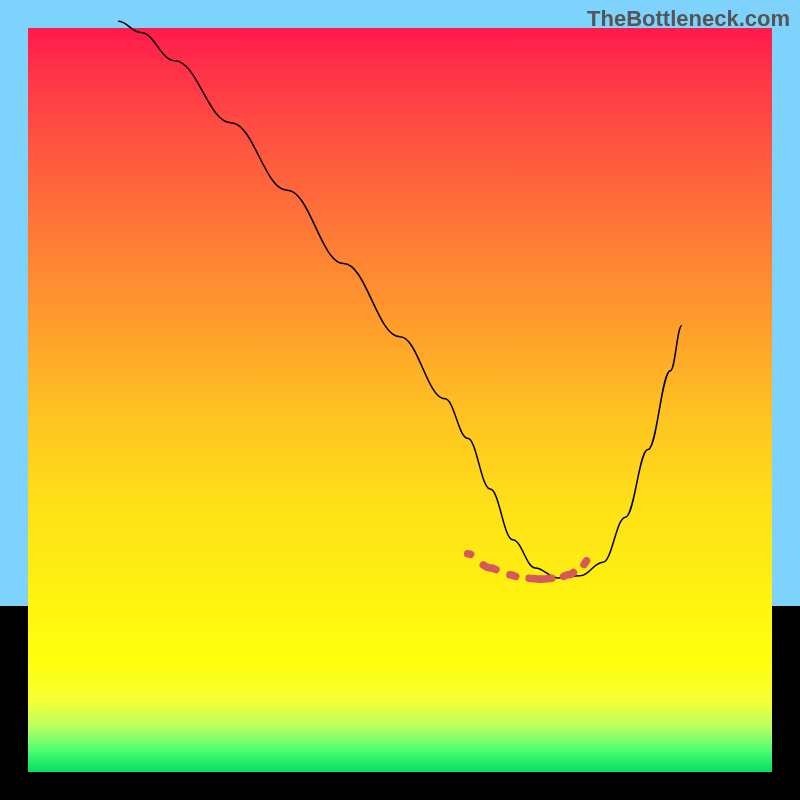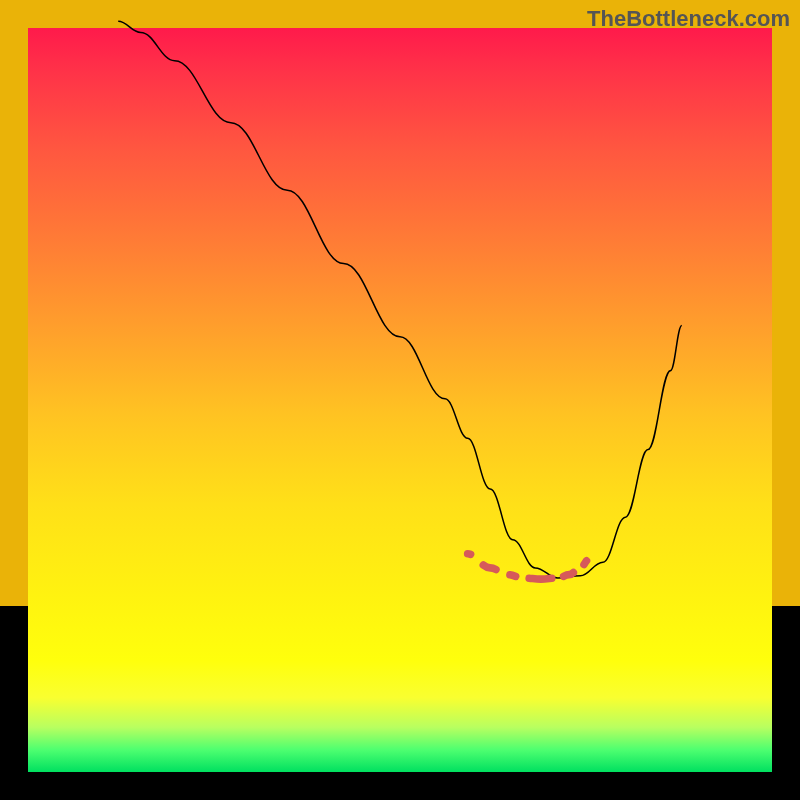--- a/index.html
+++ b/index.html
@@ -1,21 +1,21 @@
 <!DOCTYPE html>
 <html><head>
 <meta charset="utf-8">
 <style>
   * { margin: 0; padding: 0; box-sizing: border-box; }
   html, body { width: 800px; height: 800px; background: #000; overflow: hidden; }
   .container {
     position: relative;
     width: 800px;
     height: 606px;
-    background: #eab308;
+    background: #7dd3fc;
   }
   .watermark {
     position: absolute;
     top: 6px;
     right: 10px;
     color: #555;
     font-family: Arial, sans-serif;
     font-size: 22px;
     font-weight: bold;
     z-index: 10;

